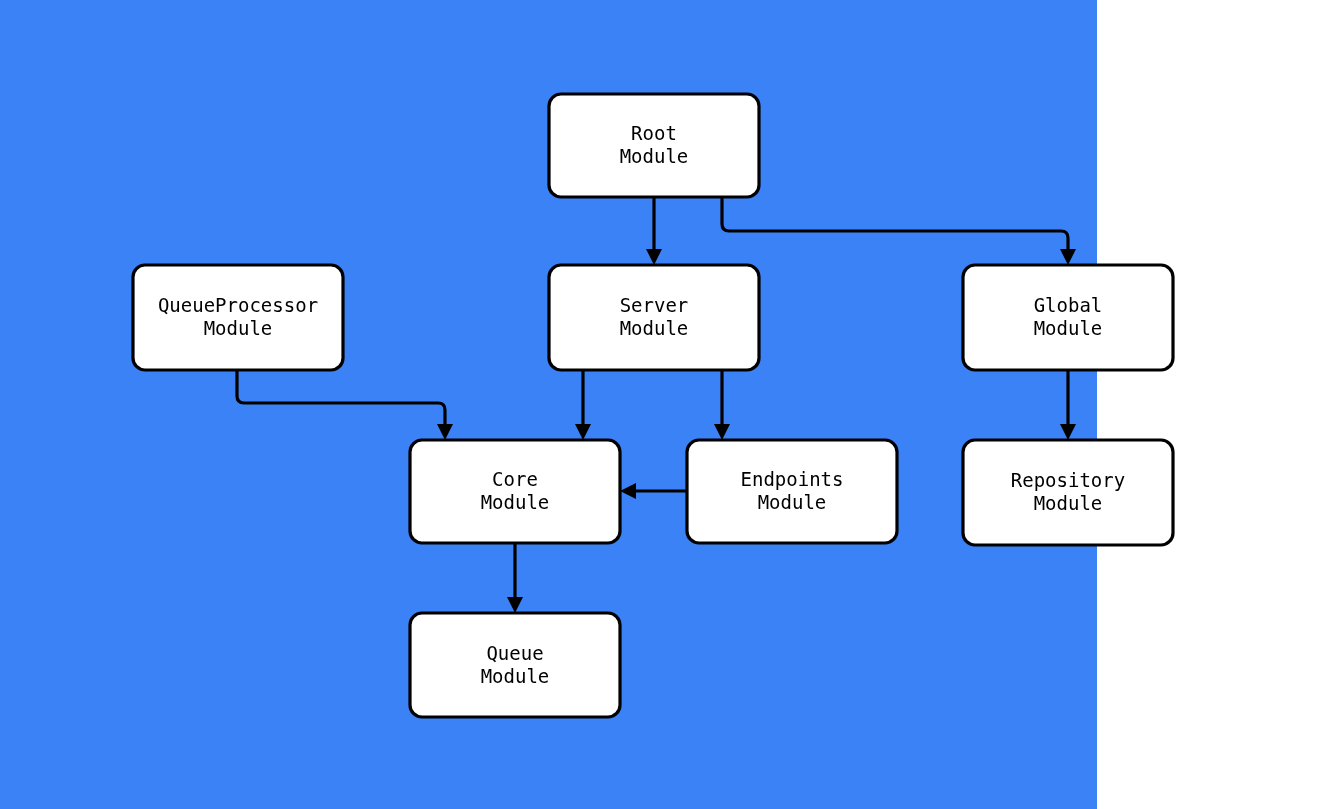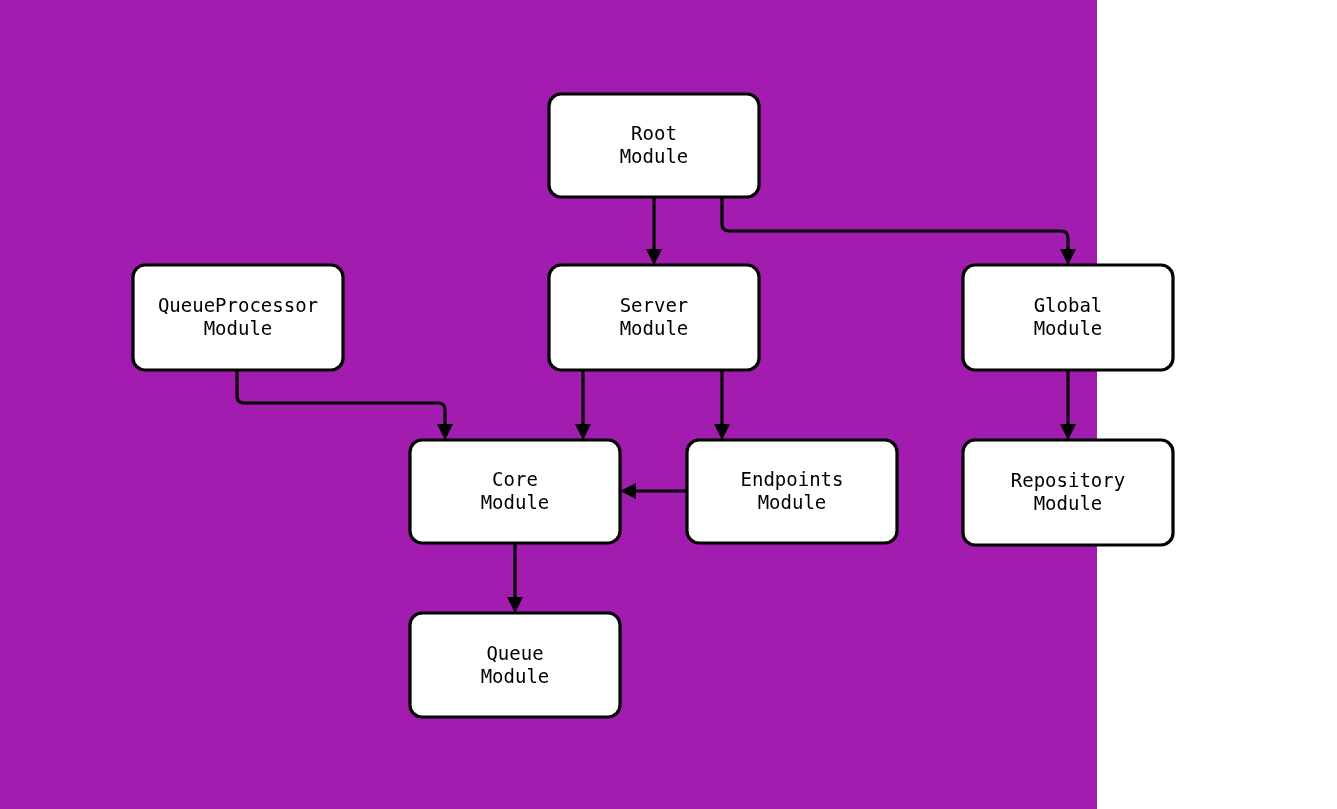--- a/index.html
+++ b/index.html
@@ -10,21 +10,21 @@
   body {
     width: 1337px;
     height: 809px;
     overflow: hidden;
     font-family: "DejaVu Sans Mono", "Liberation Mono", monospace;
   }
   #diagram-canvas {
     position: relative;
     width: 1097px;
     height: 809px;
-    background: #a21caf;
+    background: #3b82f6;
   }
   svg.diagram-svg {
     position: absolute;
     top: 0;
     left: 0;
     width: 1337px;
     height: 809px;
     display: block;
   }
   .node-rect {

